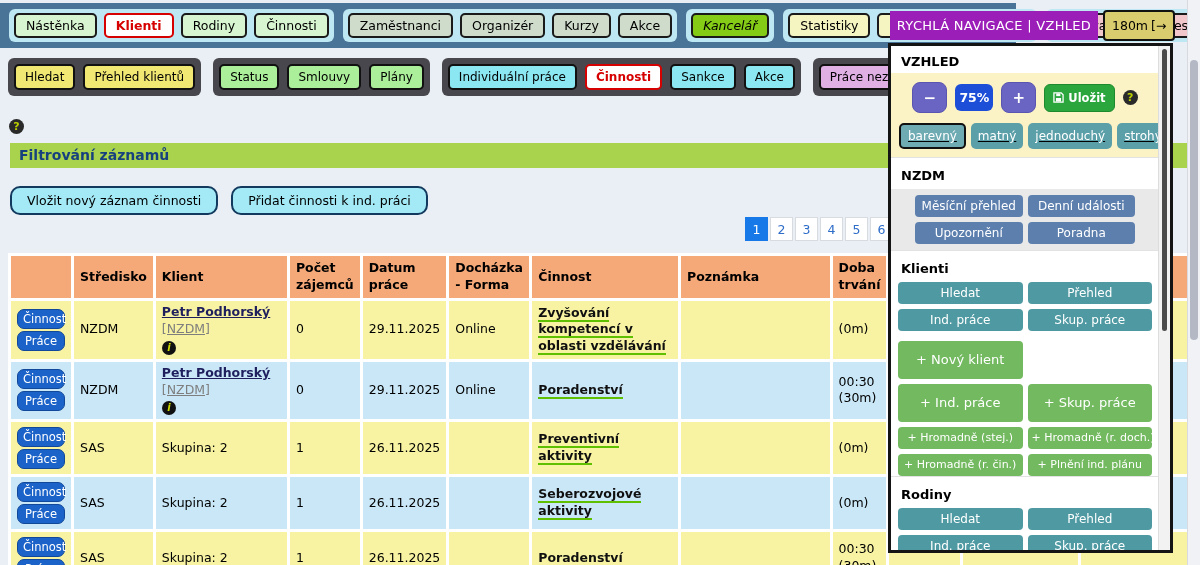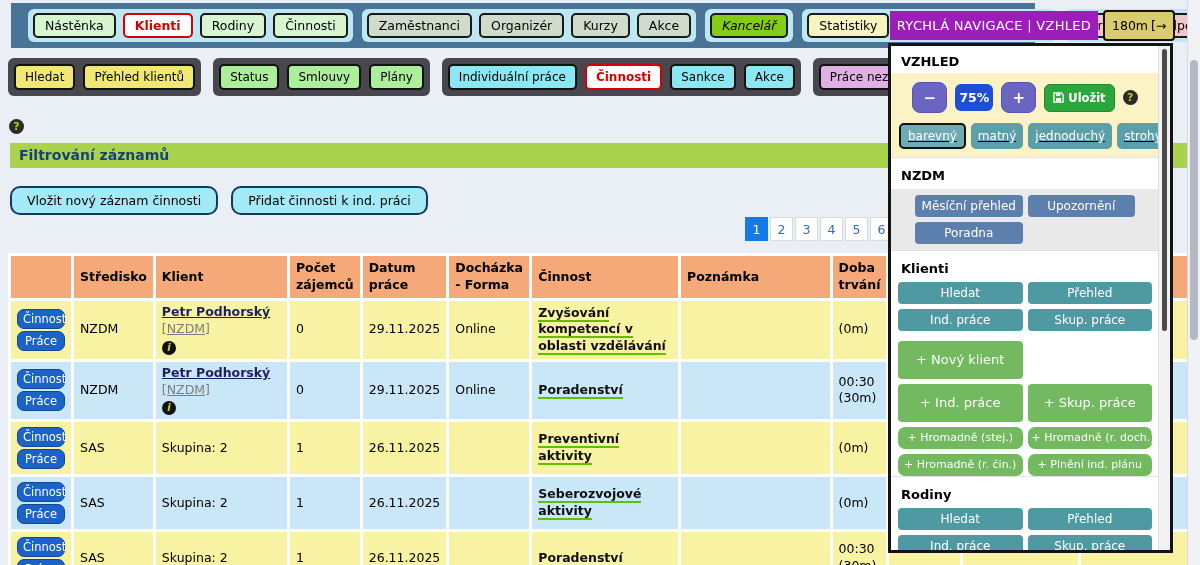--- a/index.html
+++ b/index.html
@@ -1,20 +1,20 @@
 <!DOCTYPE html>
 <html><head>
 <meta charset="utf-8">
 <style>
   html,body{margin:0;padding:0;}
   body{font-family:"DejaVu Sans","Liberation Sans",sans-serif;background:#E9EFF4;}
   .page{position:relative;width:1200px;height:565px;overflow:hidden;background:#E9EFF4;}
 
   
-  .topbar{position:absolute;top:3px;left:11px;width:1016px;height:45px;background:#4A7497;display:flex;align-items:center;padding-left:8px;}
+  .topbar{position:absolute;top:3px;left:0;width:1016px;height:45px;background:#4A7497;display:flex;align-items:center;}
   .nav-group{background:#BDE7F2;border-radius:6px;padding:4px 5px;display:flex;gap:7px;margin-left:9px;align-items:center;}
   .nav-btn{border:2px solid #1a1a1a;border-radius:5px;padding:3px 10px;font-size:12.5px;color:#000;cursor:pointer;white-space:nowrap;font-family:inherit;}
   .nav-btn.green{background:#D6F5D0;}
   .nav-btn.sage{background:#CFDCCC;}
   .nav-btn.tan{background:#84cc16;font-style:italic;}
   .nav-btn.paleyellow{background:#F5F5C2;}
   .nav-btn.pink{background:#F2C7CB;}
   .nav-btn.active-red{background:#fff;border-color:#D60000;color:#D60000;font-weight:bold;}
   .quick-banner{position:absolute;left:890px;top:11px;width:208px;height:29px;background:#9C1EB8;color:#fff;font-size:13px;display:flex;align-items:center;justify-content:center;letter-spacing:.3px;}
   .session-btn{position:absolute;left:1103px;top:10px;height:31px;background:#D9CC6E;border:2px solid #111;border-radius:4px;font-size:12.5px;color:#000;display:flex;align-items:center;padding:0 7px;gap:3px;box-sizing:border-box;font-family:inherit;cursor:pointer;}
@@ -66,21 +66,21 @@
   .style-btn.selected{border:2px solid #111;padding:4px 7px;background:#6FABB3;}
   .section-title{padding:10px 10px 6px;font-size:13px;font-weight:bold;color:#000;border-top:1px solid #E2E2E2;}
   .btn-grid{display:grid;grid-template-columns:1fr 1fr;gap:5px;padding:0 7px;}
   .btn-grid.band{background:#E9E9E9;padding:6px 24px;}
   .btn-grid.green-grid{margin-top:10px;}
   .pbtn{color:#fff;font-size:12px;text-align:center;height:22px;line-height:22px;border:none;border-radius:4px;padding:0 4px;overflow:hidden;white-space:nowrap;cursor:pointer;font-family:inherit;}
   .pbtn.slate{background:#5C7FAE;}
   .pbtn.teal{background:#4F9AA2;}
   .pbtn.green{background:#72B95F;}
   .pbtn.big{font-size:13px;height:38px;line-height:26px;}
-  .pbtn.small{font-size:11px;border-radius:7px;}
+  .pbtn.small{font-size:11px;}
   .empty-cell{visibility:hidden;}
   .panel-scrollbar{position:absolute;right:0;top:0;width:11px;height:100%;background:#F2F2F2;border-left:1px solid #DDD;}
   .panel-thumb{position:absolute;top:3px;left:3px;width:5px;height:56%;background:#4A4A4A;border-radius:3px;}
 
   
   .page-scrollbar{position:absolute;right:0;top:0;width:13px;height:565px;background:#F1F2F6;border-left:1px solid #D8DAE0;z-index:80;box-sizing:border-box;}
   .page-thumb{position:absolute;top:60px;left:2px;width:8px;height:280px;background:#B3B8C4;border-radius:4px;}
 </style>
 </head>
 <body>
@@ -311,20 +311,21 @@
           <button class="style-btn">matný</button>
           <button class="style-btn">jednoduchý</button>
           <button class="style-btn">strohý</button>
 
         </div>
       </div>
 
       <div class="section-title">NZDM</div>
       <div class="btn-grid band">
         <button class="pbtn slate">Měsíční přehled</button>
+        <button class="pbtn slate">Denní události</button>
         <button class="pbtn slate">Upozornění</button>
         <button class="pbtn slate">Poradna</button>
       </div>
 
       <div class="section-title">Klienti</div>
       <div class="btn-grid">
         <button class="pbtn teal">Hledat</button>
         <button class="pbtn teal">Přehled</button>
         <button class="pbtn teal">Ind. práce</button>
         <button class="pbtn teal">Skup. práce</button>

